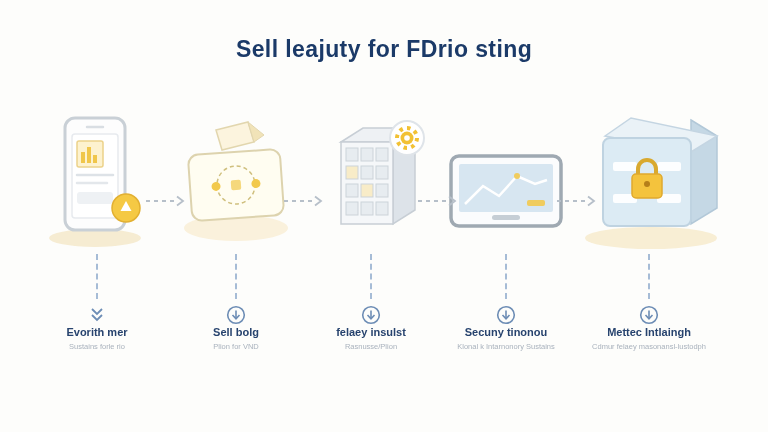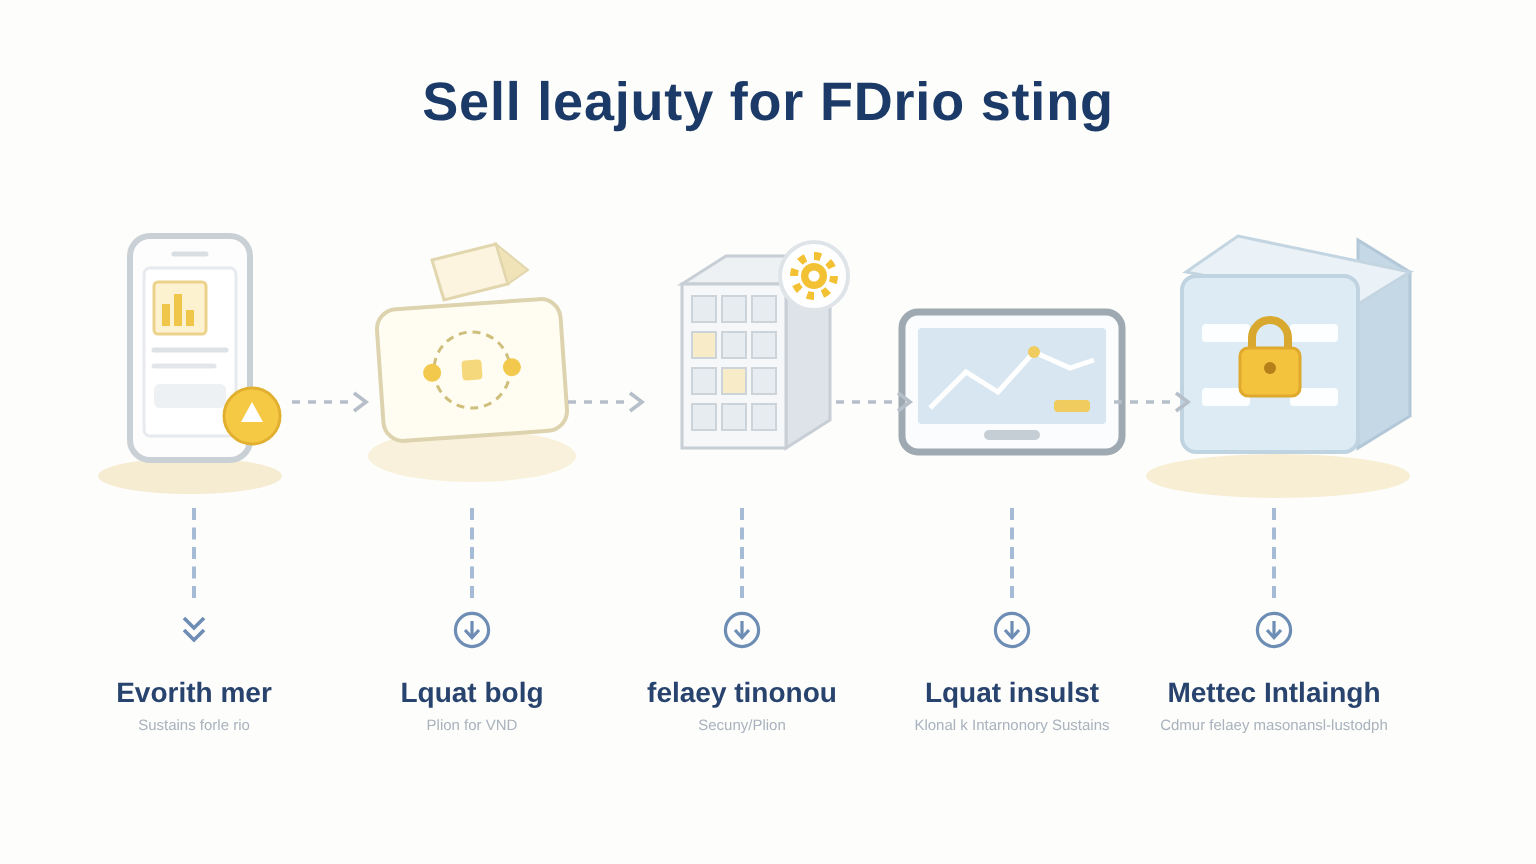--- a/index.html
+++ b/index.html
@@ -3,29 +3,29 @@
 <meta charset="utf-8">
 <style>
   html,body{margin:0;padding:0;}
   body{
     width:768px;height:432px;position:relative;overflow:hidden;
     background:#fdfdfb;
     font-family:"Liberation Sans", sans-serif;
   }
   .title{
     position:absolute;top:36px;left:0;width:768px;
-    text-align:center;font-size:27px;font-weight:bold;
+    text-align:center;font-size:23px;font-weight:bold;
     color:#1b3a68;letter-spacing:.4px;
   }
   .flow{position:absolute;top:100px;left:0;width:768px;height:300px;}
   .col{position:absolute;top:0;width:140px;display:flex;flex-direction:column;align-items:center;}
   .illus{height:150px;display:flex;align-items:flex-end;justify-content:center;}
   .vline{height:45px;width:0;border-left:2px dashed #a6bcd6;margin-top:4px;}
   .step-icon{margin-top:5px;height:22px;display:flex;align-items:center;justify-content:center;}
-  .label{margin-top:12px;font-size:14px;font-weight:bold;color:#27436e;text-align:center;white-space:nowrap;}
+  .label{margin-top:0;font-size:11px;font-weight:bold;color:#27436e;text-align:center;white-space:nowrap;}
   .sublabel{margin-top:4px;font-size:7.5px;color:#a9b2bd;text-align:left;white-space:nowrap;}
   .harrow{position:absolute;top:95px;width:40px;height:12px;}
 </style>
 </head>
 <body>
 
 <div class="title">Sell leajuty for FDrio sting</div>
 
 <div class="flow">
 
@@ -74,21 +74,21 @@
       </svg>
     </div>
     <div class="vline"></div>
     <div class="step-icon">
       <svg width="20" height="20" viewBox="0 0 20 20">
         <circle cx="10" cy="10" r="8.3" fill="none" stroke="#6d8db5" stroke-width="1.6"></circle>
         <line x1="10" y1="5.5" x2="10" y2="13" stroke="#6d8db5" stroke-width="1.6"></line>
         <polyline points="6.5,10 10,13.8 13.5,10" fill="none" stroke="#6d8db5" stroke-width="1.6"></polyline>
       </svg>
     </div>
-    <div class="label">Lquat bolg</div>
+    <div class="label">Sell bolg</div>
     <div class="sublabel">Plion for VND</div>
   </div>
 
   <div class="col" style="left:301px">
     <div class="illus">
       <svg width="120" height="150" viewBox="0 0 120 150">
         <polygon points="30,42 52,28 104,28 82,42" fill="#eef1f4" stroke="#c7ced5" stroke-width="1.5"></polygon>
         <polygon points="82,42 104,28 104,110 82,124" fill="#dde3e9" stroke="#c7ced5" stroke-width="1.5"></polygon>
         <rect x="30" y="42" width="52" height="82" fill="#f5f7f9" stroke="#c7ced5" stroke-width="1.5"></rect>
         <g fill="#e7ecf0" stroke="#ccd3d9" stroke-width="1">
@@ -112,22 +112,22 @@
       </svg>
     </div>
     <div class="vline"></div>
     <div class="step-icon">
       <svg width="20" height="20" viewBox="0 0 20 20">
         <circle cx="10" cy="10" r="8.3" fill="none" stroke="#6d8db5" stroke-width="1.6"></circle>
         <line x1="10" y1="5.5" x2="10" y2="13" stroke="#6d8db5" stroke-width="1.6"></line>
         <polyline points="6.5,10 10,13.8 13.5,10" fill="none" stroke="#6d8db5" stroke-width="1.6"></polyline>
       </svg>
     </div>
-    <div class="label">felaey tinonou</div>
-    <div class="sublabel">Secuny/Plion</div>
+    <div class="label">felaey insulst</div>
+    <div class="sublabel">Rasnusse/Plion</div>
   </div>
 
   <div class="col" style="left:436px">
     <div class="illus">
       <svg width="134" height="150" viewBox="0 0 134 150">
         <rect x="12" y="56" width="110" height="70" rx="8" fill="#fbfcfd" stroke="#9fa9b2" stroke-width="3.5"></rect>
         <rect x="20" y="64" width="94" height="48" rx="2" fill="#d7e6f1"></rect>
         <polyline points="26,104 44,86 60,96 78,76 96,84 108,80" fill="none" stroke="#ffffff" stroke-width="2.5"></polyline>
         <circle cx="78" cy="76" r="3" fill="#f0cc5e"></circle>
         <rect x="88" y="100" width="18" height="6" rx="2" fill="#f0cc5e"></rect>
@@ -135,25 +135,25 @@
       </svg>
     </div>
     <div class="vline"></div>
     <div class="step-icon">
       <svg width="20" height="20" viewBox="0 0 20 20">
         <circle cx="10" cy="10" r="8.3" fill="none" stroke="#6d8db5" stroke-width="1.6"></circle>
         <line x1="10" y1="5.5" x2="10" y2="13" stroke="#6d8db5" stroke-width="1.6"></line>
         <polyline points="6.5,10 10,13.8 13.5,10" fill="none" stroke="#6d8db5" stroke-width="1.6"></polyline>
       </svg>
     </div>
-    <div class="label">Lquat insulst</div>
+    <div class="label">Secuny tinonou</div>
     <div class="sublabel">Klonal k Intarnonory Sustains</div>
   </div>
 
-  <div class="col" style="left:562px;width:150px">
+  <div class="col" style="left:574px;width:150px">
     <div class="illus">
       <svg width="160" height="158" viewBox="0 0 160 158">
         <ellipse cx="82" cy="146" rx="66" ry="11" fill="#f8eed4"></ellipse>
         <polygon points="122,28 148,44 148,116 122,132" fill="#c5d8e5" stroke="#b2c8d8" stroke-width="1.5"></polygon>
         <polygon points="36,44 62,26 148,44 122,60" fill="#eaf2f7" stroke="#c4d5e2" stroke-width="1.5"></polygon>
         <rect x="34" y="46" width="88" height="88" rx="7" fill="#dcebf4" stroke="#bfd3e1" stroke-width="2"></rect>
         <rect x="44" y="70" width="24" height="9" rx="2" fill="#ffffff" opacity="0.92"></rect>
         <rect x="88" y="70" width="24" height="9" rx="2" fill="#ffffff" opacity="0.92"></rect>
         <rect x="44" y="102" width="24" height="9" rx="2" fill="#ffffff" opacity="0.92"></rect>
         <rect x="88" y="102" width="24" height="9" rx="2" fill="#ffffff" opacity="0.92"></rect>

